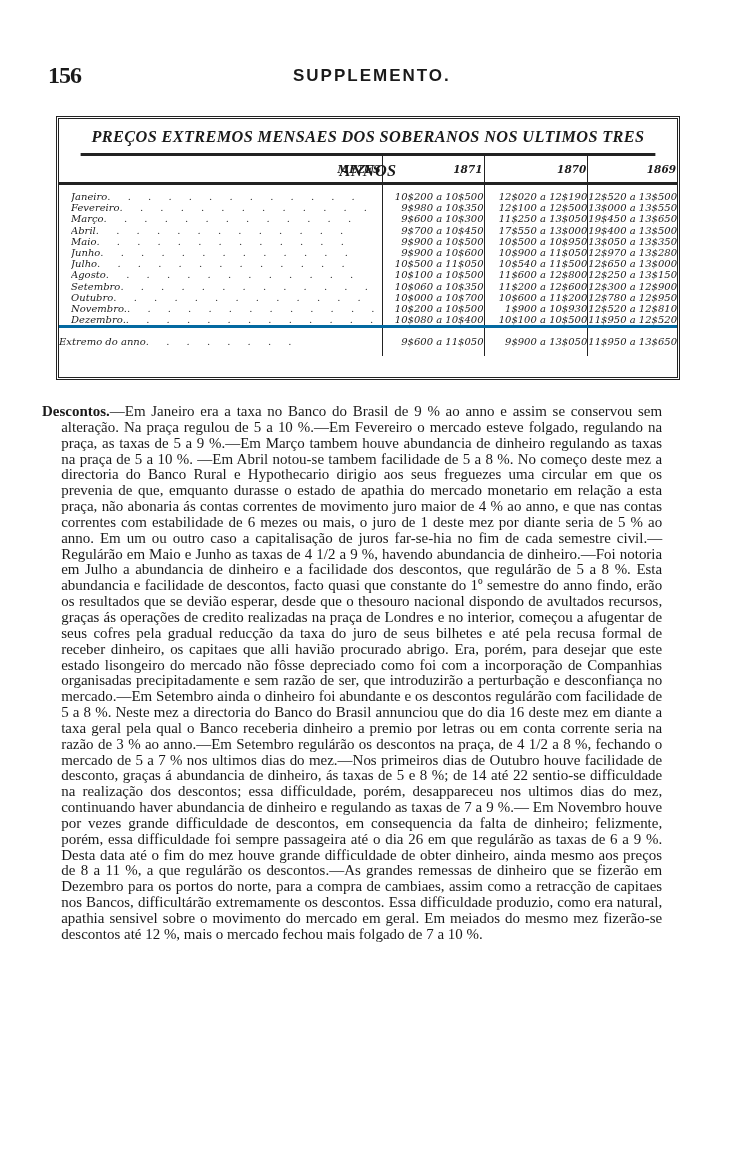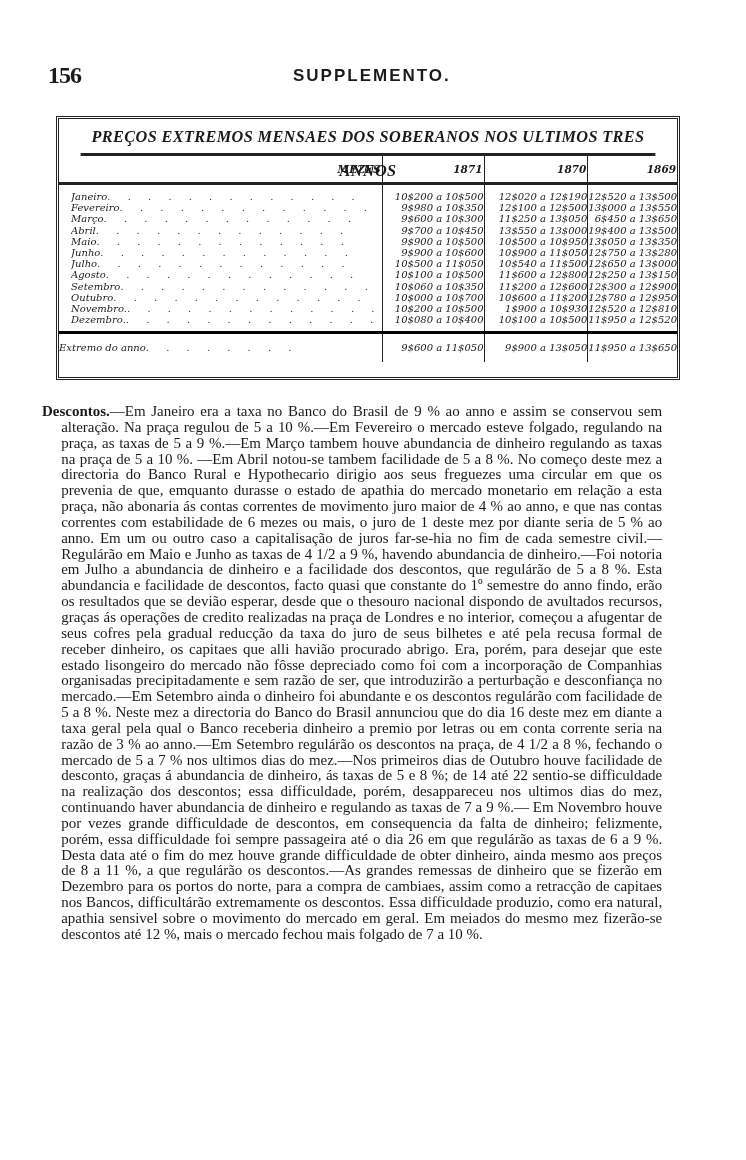--- a/index.html
+++ b/index.html
@@ -26,22 +26,22 @@
     border-right: 1px solid #222; text-align: right;
   }
   table.prices th:last-child, table.prices td:last-child { border-right: none; }
   table.prices td { border-right: 1px solid #222; padding: 0; line-height: 11.2px; vertical-align: top; }
   col.c0 { width: 212px; } col.c1 { width: 125px; } col.c2 { width: 130px; }
   .month-cell { padding-left: 12px !important; }
   .month-row { display: flex; white-space: nowrap; overflow: hidden; }
   .month-row .name { flex: 0 0 auto; }
   .month-row .leaders { flex: 1 1 auto; overflow: hidden; letter-spacing: 7px; color: #333; }
   .range { text-align: right; white-space: nowrap; }
-  tr.body-row td { padding-top: 6px; padding-bottom: 6px; }
-  tr.total-row td { border-top: 3px solid #000000; height: 28px; vertical-align: middle; line-height: 28px; }
+  tr.body-row td { padding-top: 6px; }
+  tr.total-row td { border-top: 3px solid #0369a1; height: 28px; vertical-align: middle; line-height: 28px; }
   .total-label { padding-left: 12px; white-space: nowrap; }
 
   .body-text {
     position: absolute; left: 42px; top: 403px; width: 646px;
     font-family: "Liberation Serif", serif; font-size: 15.6px; line-height: 15.85px;
     text-align: justify; color: #1a1a1a; transform: scaleX(0.96); transform-origin: left top;
   }
   .body-text p { margin: 0; text-indent: 0; padding-left: 20px; text-indent: -20px; }
   .lead-word { font-weight: bold; }
 </style>
@@ -133,37 +133,37 @@
             <div class="range">10$100 a 10$500</div>
             <div class="range">10$060 a 10$350</div>
             <div class="range">10$000 a 10$700</div>
             <div class="range">10$200 a 10$500</div>
             <div class="range">10$080 a 10$400</div>
           </td>
         <td id="y1870-col">
             <div class="range">12$020 a 12$190</div>
             <div class="range">12$100 a 12$500</div>
             <div class="range">11$250 a 13$050</div>
-            <div class="range">13$550 a 13$000</div>
+            <div class="range">17$550 a 13$000</div>
             <div class="range">10$500 a 10$950</div>
             <div class="range">10$900 a 11$050</div>
             <div class="range">10$540 a 11$500</div>
             <div class="range">11$600 a 12$800</div>
             <div class="range">11$200 a 12$600</div>
             <div class="range">10$600 a 11$200</div>
             <div class="range">1$900 a 10$930</div>
             <div class="range">10$100 a 10$500</div>
           </td>
         <td id="y1869-col">
             <div class="range">12$520 a 13$500</div>
             <div class="range">13$000 a 13$550</div>
-            <div class="range">6$450 a 13$650</div>
+            <div class="range">19$450 a 13$650</div>
             <div class="range">19$400 a 13$500</div>
             <div class="range">13$050 a 13$350</div>
-            <div class="range">12$750 a 13$280</div>
+            <div class="range">12$970 a 13$280</div>
             <div class="range">12$650 a 13$000</div>
             <div class="range">12$250 a 13$150</div>
             <div class="range">12$300 a 12$900</div>
             <div class="range">12$780 a 12$950</div>
             <div class="range">12$520 a 12$810</div>
             <div class="range">11$950 a 12$520</div>
           </td>
       </tr>
       <tr class="total-row">
         <td class="total-label">

